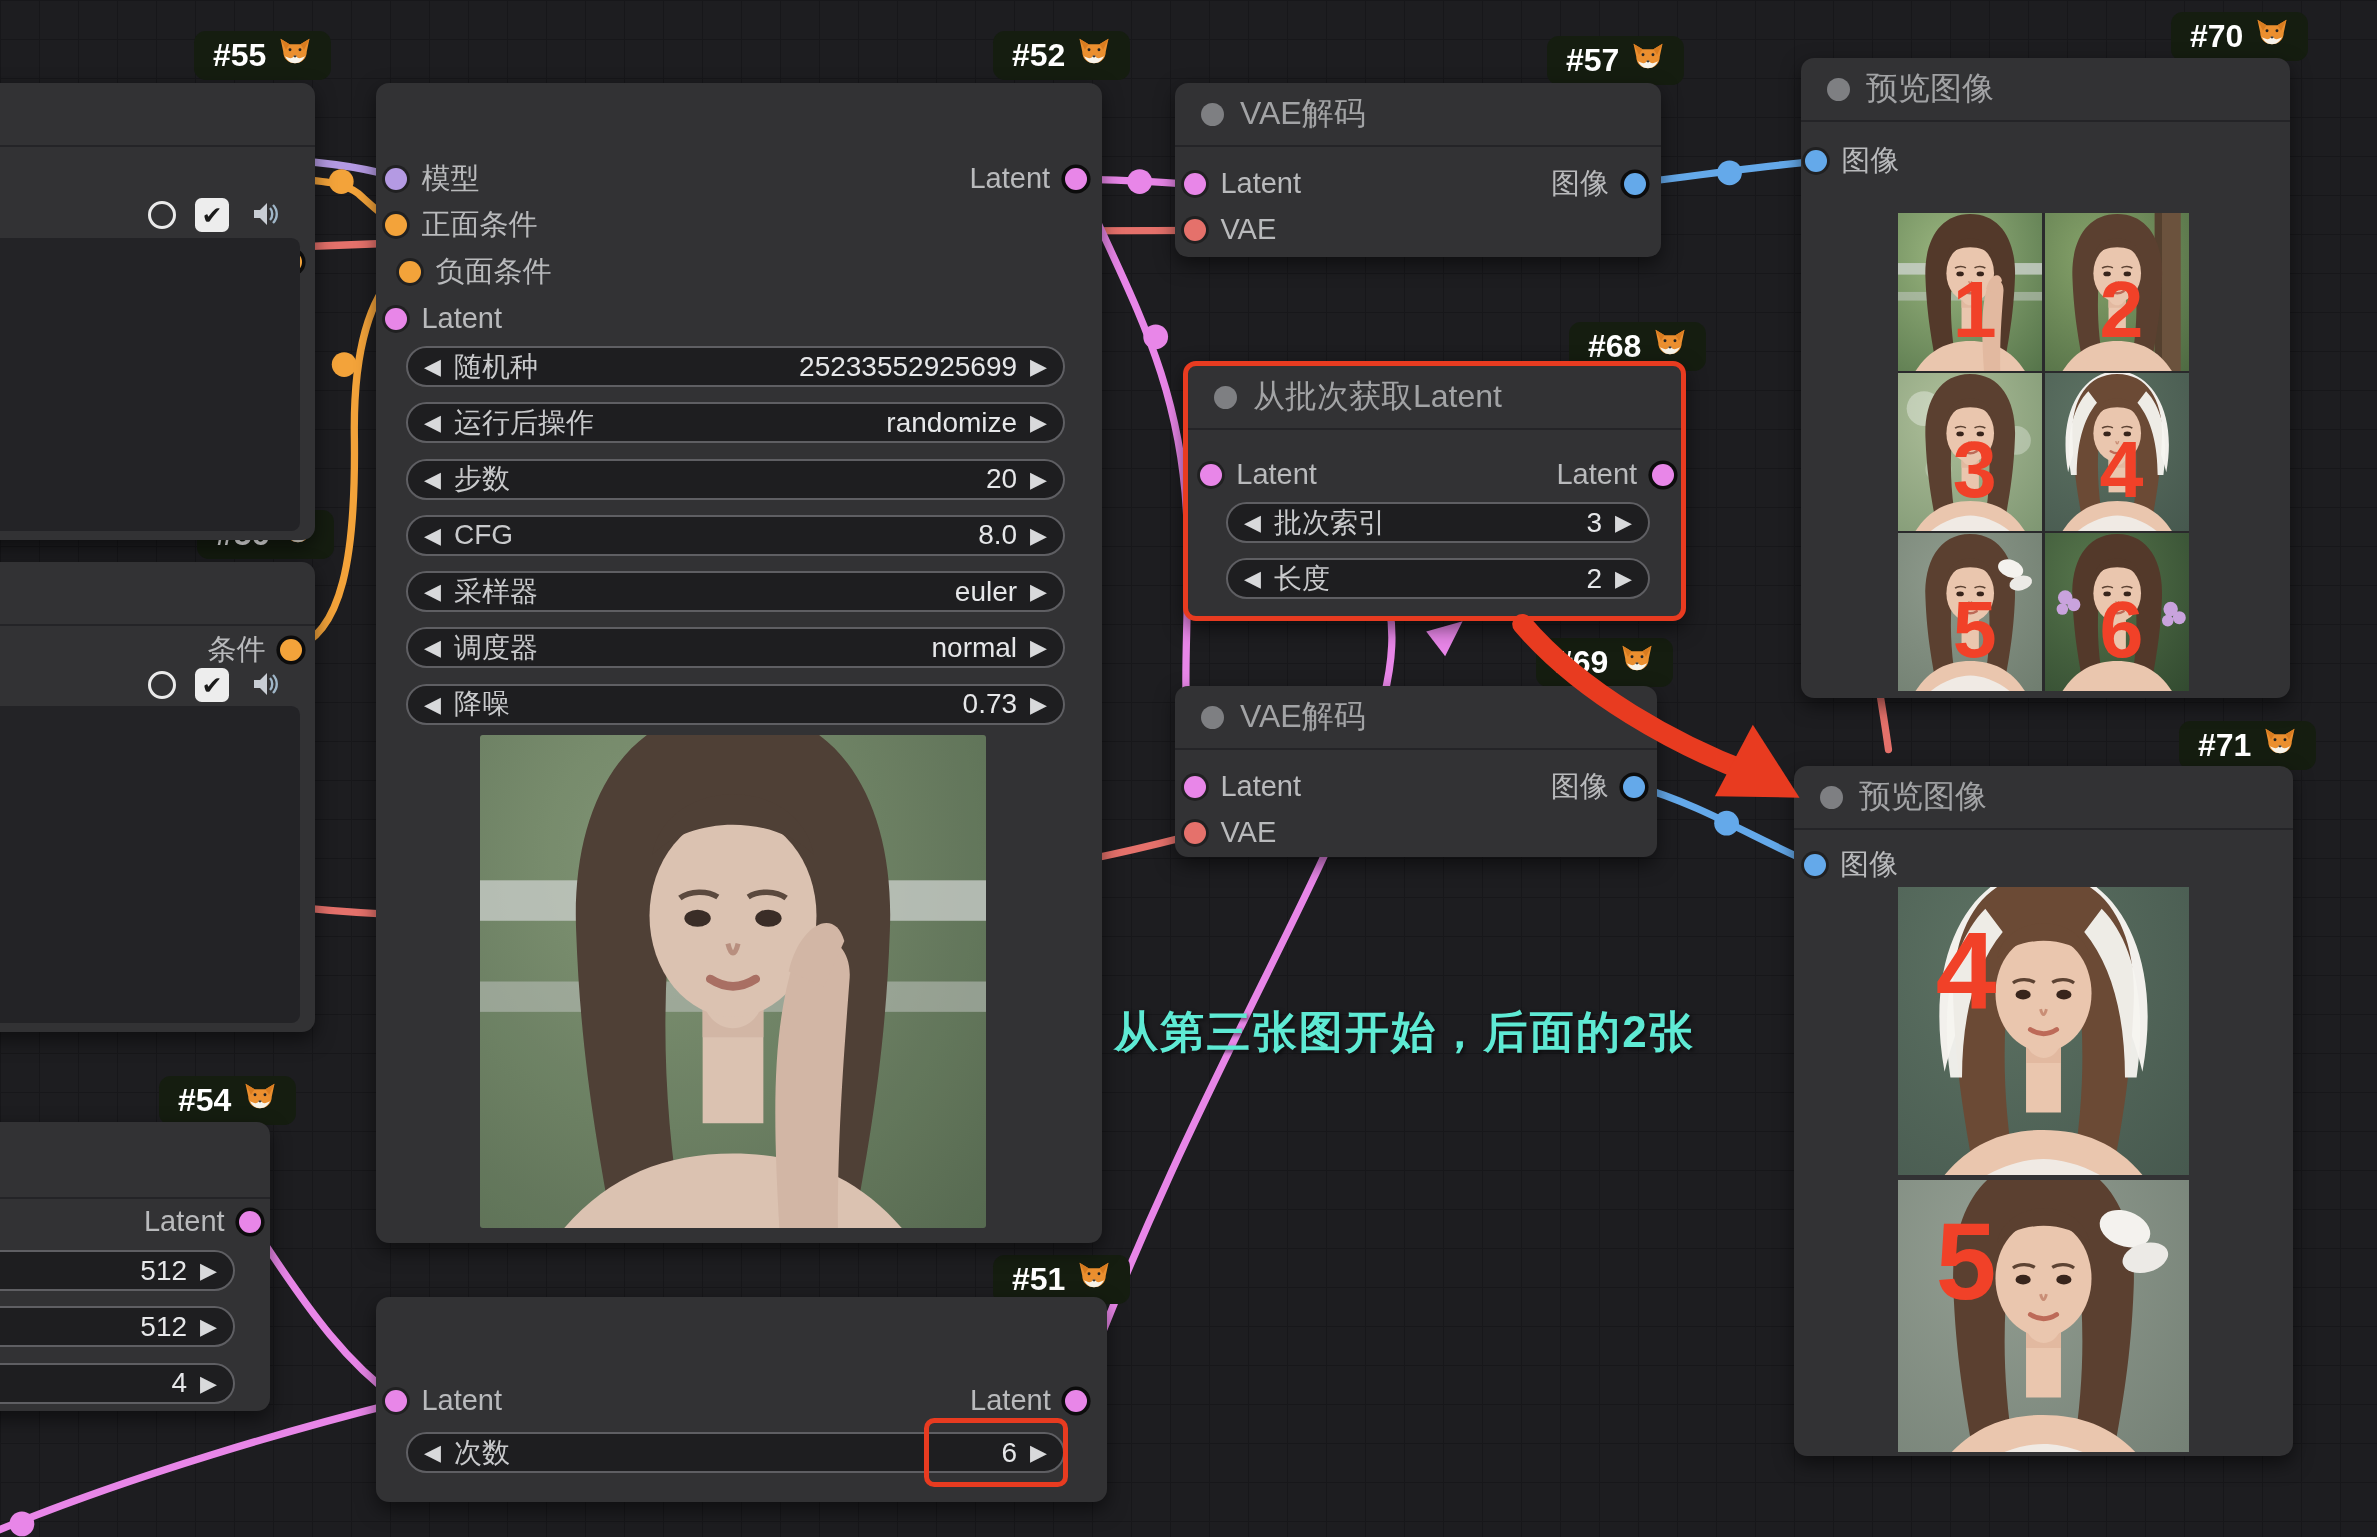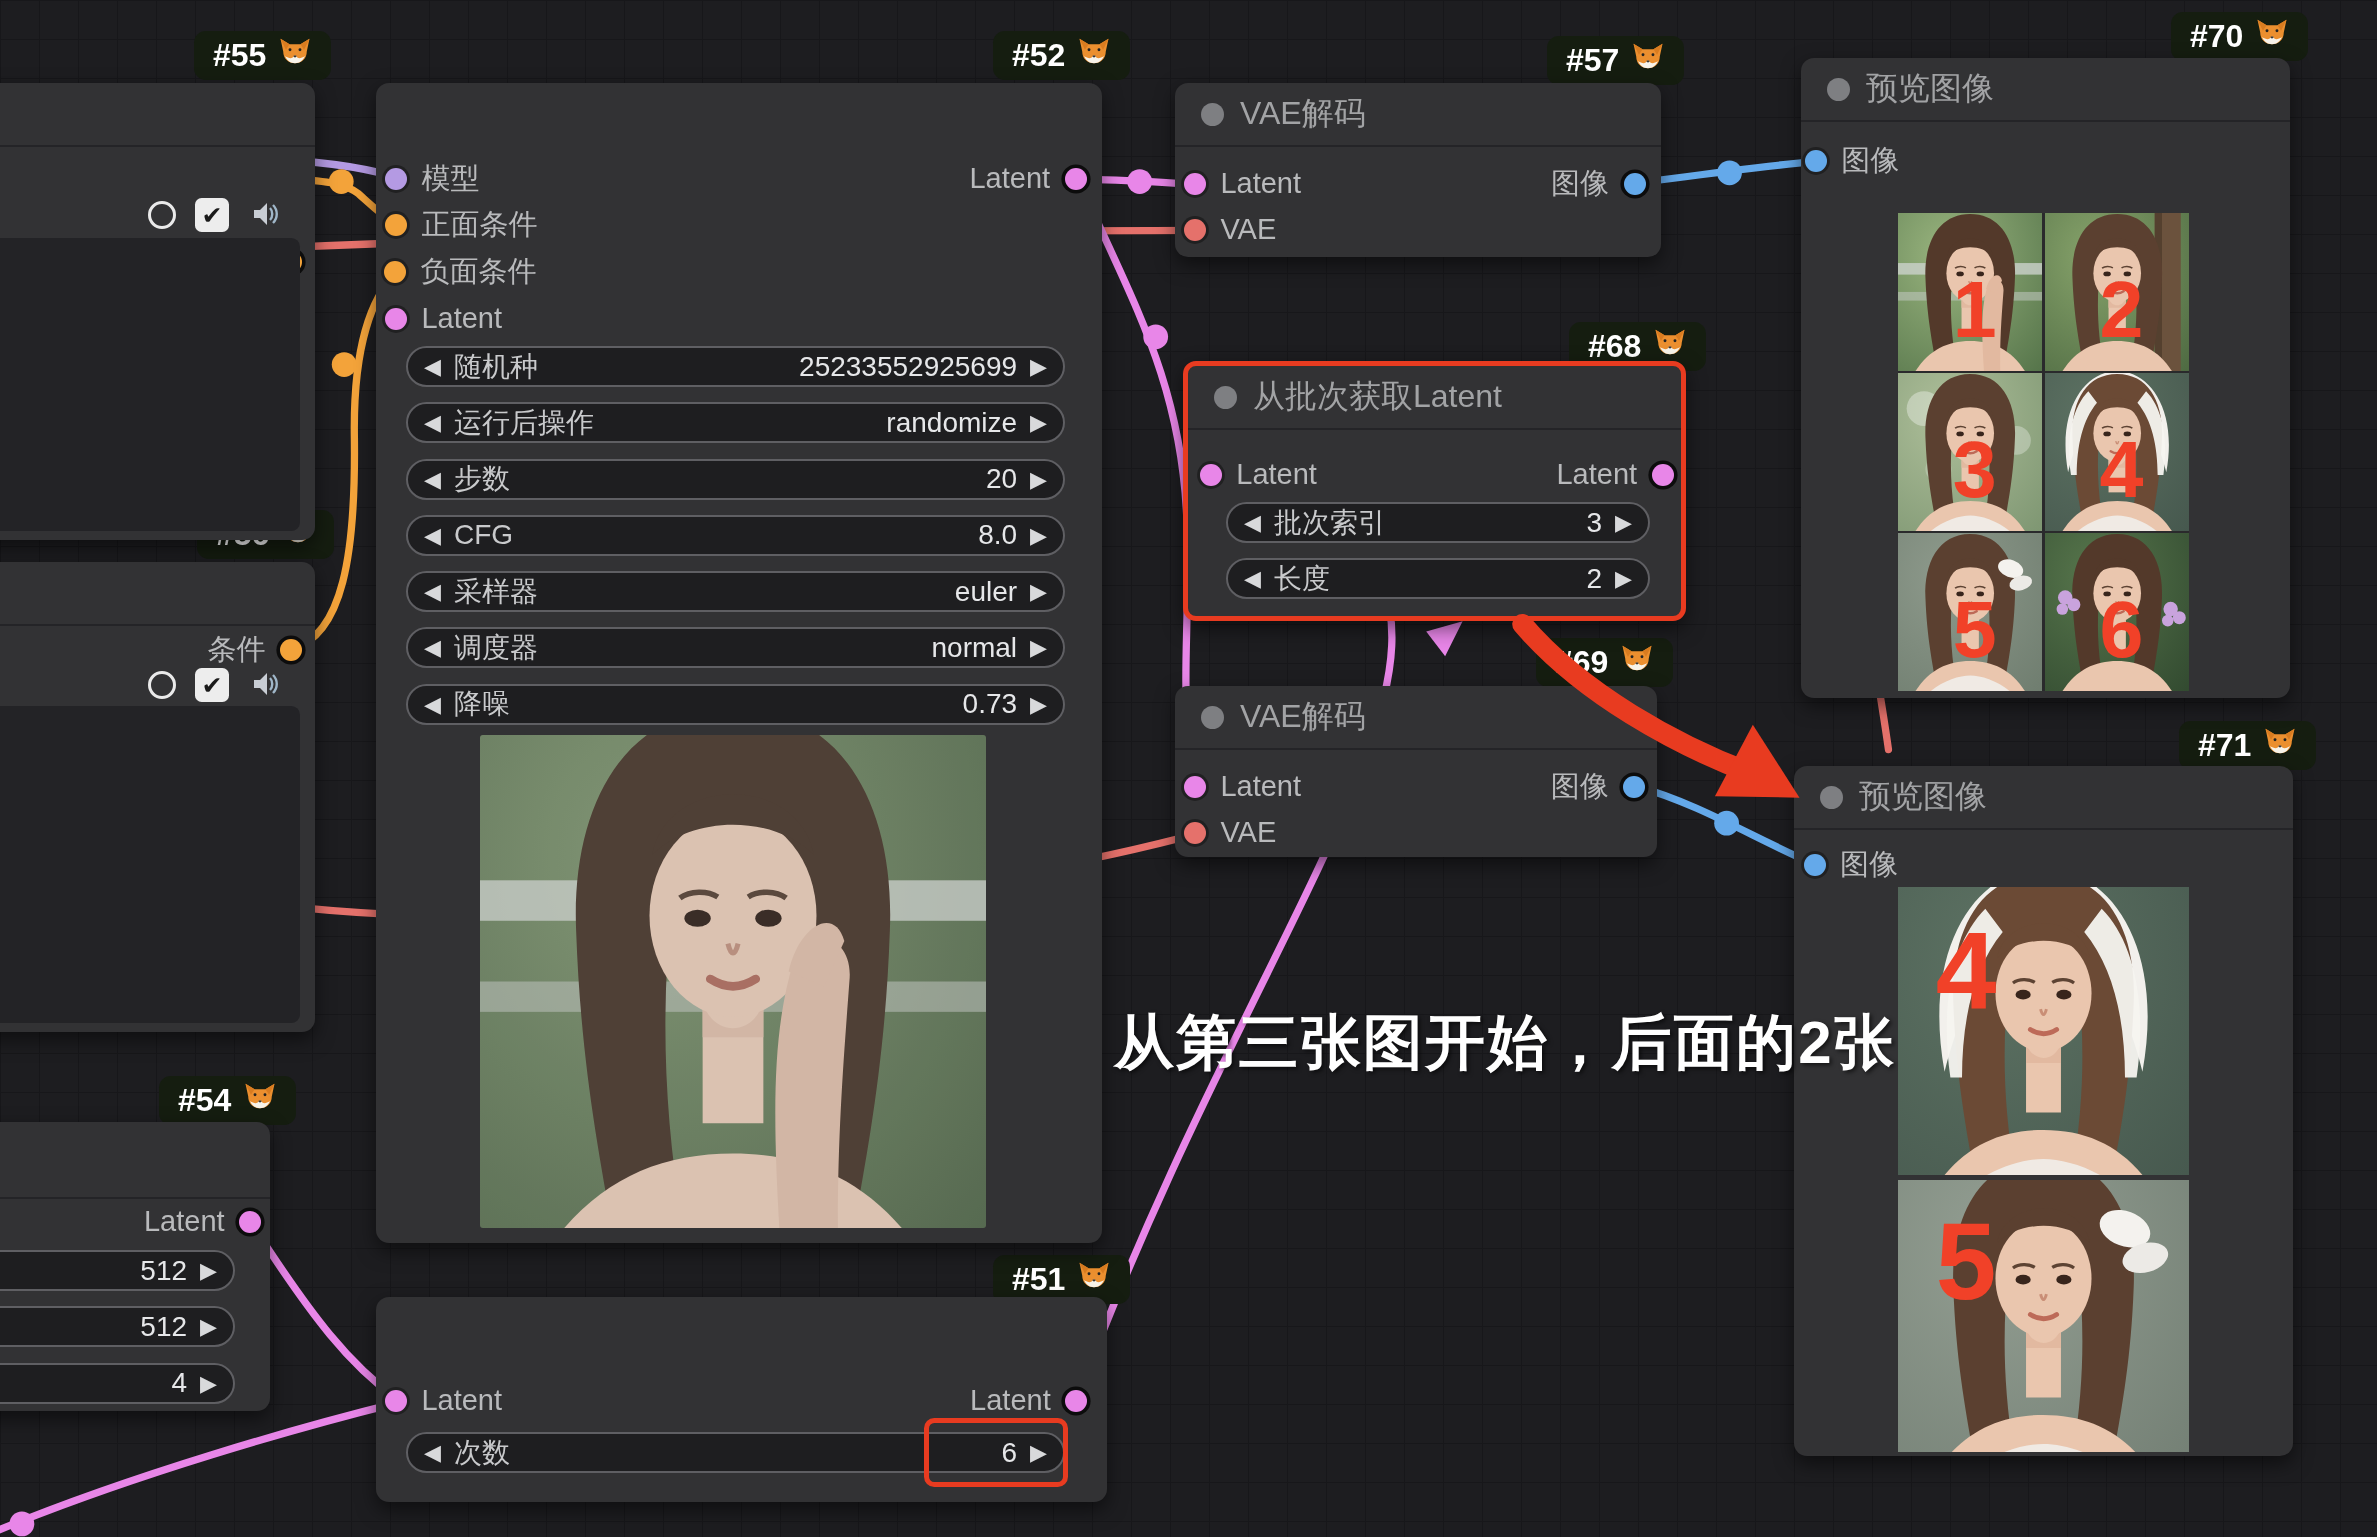--- a/index.html
+++ b/index.html
@@ -250,21 +250,21 @@
     <span>模型</span>
   </div>
   <div class="slot right" style="top:75px;right:15.3px">
     <span class="sdot" style="background: rgb(232, 134, 232);"></span>
     <span>Latent</span>
   </div>
   <div class="slot" style="top:121px;left:8.8px">
     <span class="sdot" style="background: rgb(243, 163, 58);"></span>
     <span>正面条件</span>
   </div>
-  <div class="slot" style="top:168px;left:8px">
+  <div class="slot" style="top:168px;left:23px">
     <span class="sdot" style="background: rgb(243, 163, 58);"></span>
     <span>负面条件</span>
   </div>
   <div class="slot" style="top:215px;left:8.8px">
     <span class="sdot" style="background: rgb(232, 134, 232);"></span>
     <span>Latent</span>
   </div>
   <div class="wstack" style="left:30px;top:263px;width:659px">
       <div class="widget">
         <span class="arr">◀</span>
@@ -688,19 +688,19 @@
       <div class="widget">
         <span class="arr">◀</span>
         <span class="wlabel">次数</span>
         <span class="wval">6</span>
         <span class="arr">▶</span>
       </div>
     </div>
   <div class="redbox" style="left:548px;top:121px;width:144px;height:69px"></div>
 </div>
 
-<div class="annotation" style="left: 1114px; top: 1003px; font-size: 60px; letter-spacing: 2.2px; color: #ffffff;">从第三张图开始，后面的2张</div>
+<div class="annotation" style="left: 1114px; top: 1003px; font-size: 44px; letter-spacing: 2.2px; color: #5eead4;">从第三张图开始，后面的2张</div>
 
 <svg id="overlay" width="2377" height="1537" viewBox="0 0 3260 2108">
     <path d="M 2088,856 C 2170,952 2300,1022 2400,1060" stroke="#e83b20" stroke-width="28" fill="none" stroke-linecap="round"></path>
     <polygon points="2468,1094 2352,1092 2404,994" fill="#e83b20"></polygon>
   </svg>
 
 
 </body></html>

